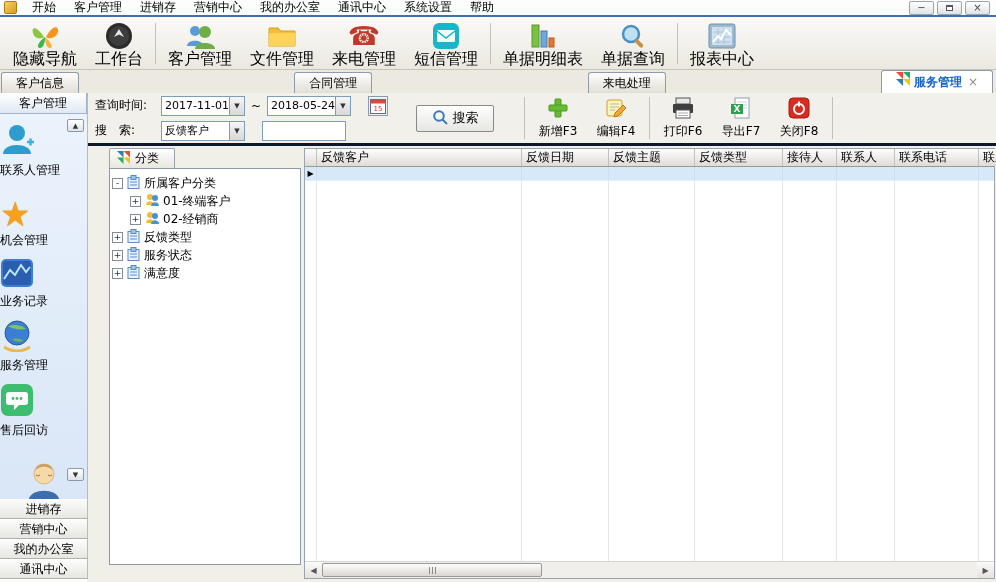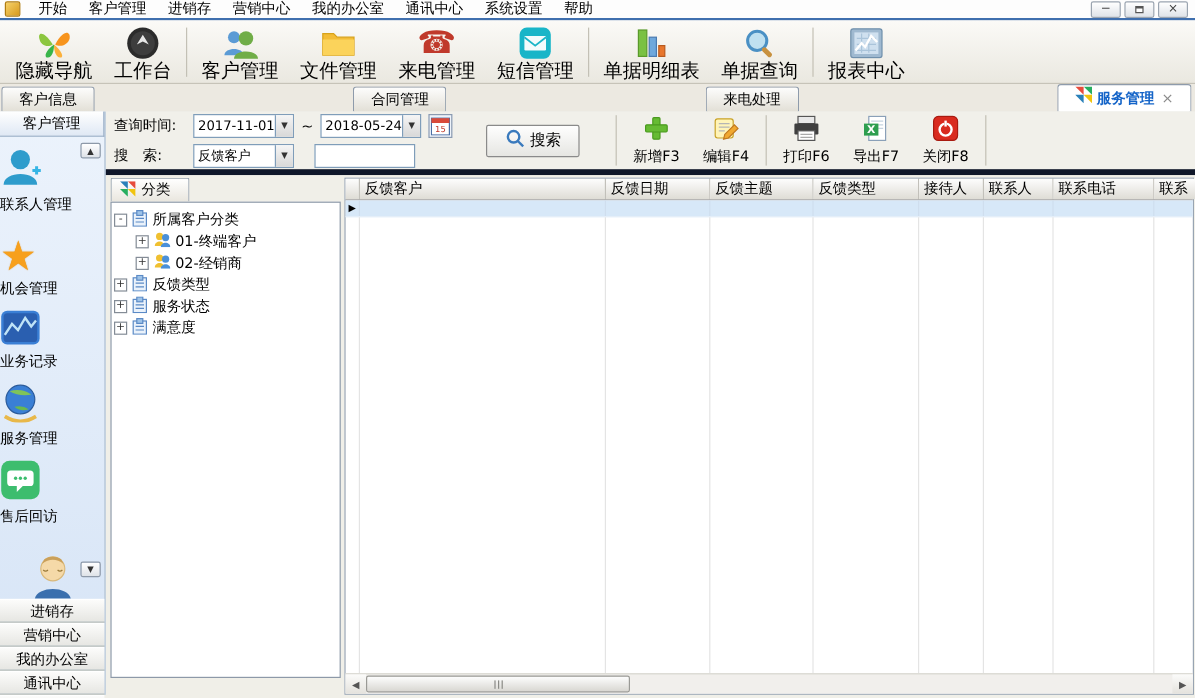--- a/index.html
+++ b/index.html
@@ -58,45 +58,45 @@
   .sb-bars { margin-top:auto; }
   .sb-bar { height:20px; line-height:19px; text-align:center; font-size:12px;
             background:linear-gradient(#fcfcfb,#e6e6e2); border-top:1px solid #ffffff;
             border-bottom:1px solid #aeb4ac; }
   .star-glyph { font-size:34px; line-height:32px; color:#f7a01d; text-shadow:0 0 1px #d9890e; }
 
   
   .rightcol { flex:1; display:flex; flex-direction:column; min-width:0; }
 
   
-  .querybar { height:53px; background:#f1f0ea; border-bottom:5px solid #0f172a;
+  .querybar { height:53px; background:#f1f0ea; border-bottom:3px solid #0f172a;
               display:flex; align-items:center; padding-left:7px; }
   .qfields { display:flex; flex-direction:column; gap:5px; }
   .qrow { display:flex; align-items:center; gap:4px; height:20px; }
   .qlabel { width:62px; font-size:12px; white-space:nowrap; }
   .combo { width:84px; height:20px; border:1px solid #7f9db9; background:#fff;
            display:flex; align-items:center; }
   .combo .cval { flex:1; padding:0 3px; font-size:11px; white-space:nowrap; overflow:hidden; }
   .combo .cbtn { width:15px; height:100%; border-left:1px solid #7f9db9; font-size:7px;
                  display:flex; align-items:center; justify-content:center; color:#333;
                  background:linear-gradient(#f5f5f5,#d8d8d8); }
   .tilde { padding:0 2px; }
   .cal-btn { width:20px; height:20px; border:1px solid #8a9ab0; background:#eef3fa;
-             display:flex; align-items:center; justify-content:center; margin-left:2px; }
+             display:flex; align-items:center; justify-content:center; margin-left:13px; }
   .txt-input { width:84px; height:20px; border:1px solid #7f9db9; background:#fff; font-size:11px; padding:0 3px; }
   .search-btn { width:78px; height:27px; margin:0 26px 0 28px; border:1px solid #8a8a8a; border-radius:2px;
                 background:linear-gradient(#fefefe,#e6e6e2); display:flex; align-items:center;
                 justify-content:center; gap:5px; font-size:13px; }
   .qsep { width:1px; height:42px; background:#c3c0b5; margin:0 4px; }
   .action { display:flex; flex-direction:column; align-items:center; justify-content:center;
             gap:1px; width:58px; height:48px; }
   .action .alabel { font-size:12px; white-space:nowrap; }
 
   
-  .workspace { flex:1; display:flex; background:#f0efe8; padding-top:2px; min-height:0; }
+  .workspace { flex:1; display:flex; background:#f0efe8; padding-top:2px; min-height:0;padding-left:17px; }
 
   
   .treepanel { width:199px; display:flex; flex-direction:column; padding:0 3px 0 4px; }
   .tree-tab { width:66px; height:20px; border:1px solid #98a4b2; border-bottom:none;
               border-radius:2px 2px 0 0; background:linear-gradient(#ffffff,#e9e6de);
               display:flex; align-items:center; gap:5px; padding:0 7px; font-size:12px; }
   .tree-box { flex:1; border:1px solid #8d99a8; background:#fff; padding:5px 2px;
               margin-bottom:14px; overflow:hidden; }
   .tnode { display:flex; align-items:center; gap:4px; height:18px; font-size:12px; white-space:nowrap; }
   .tnode.child { padding-left:18px; }

